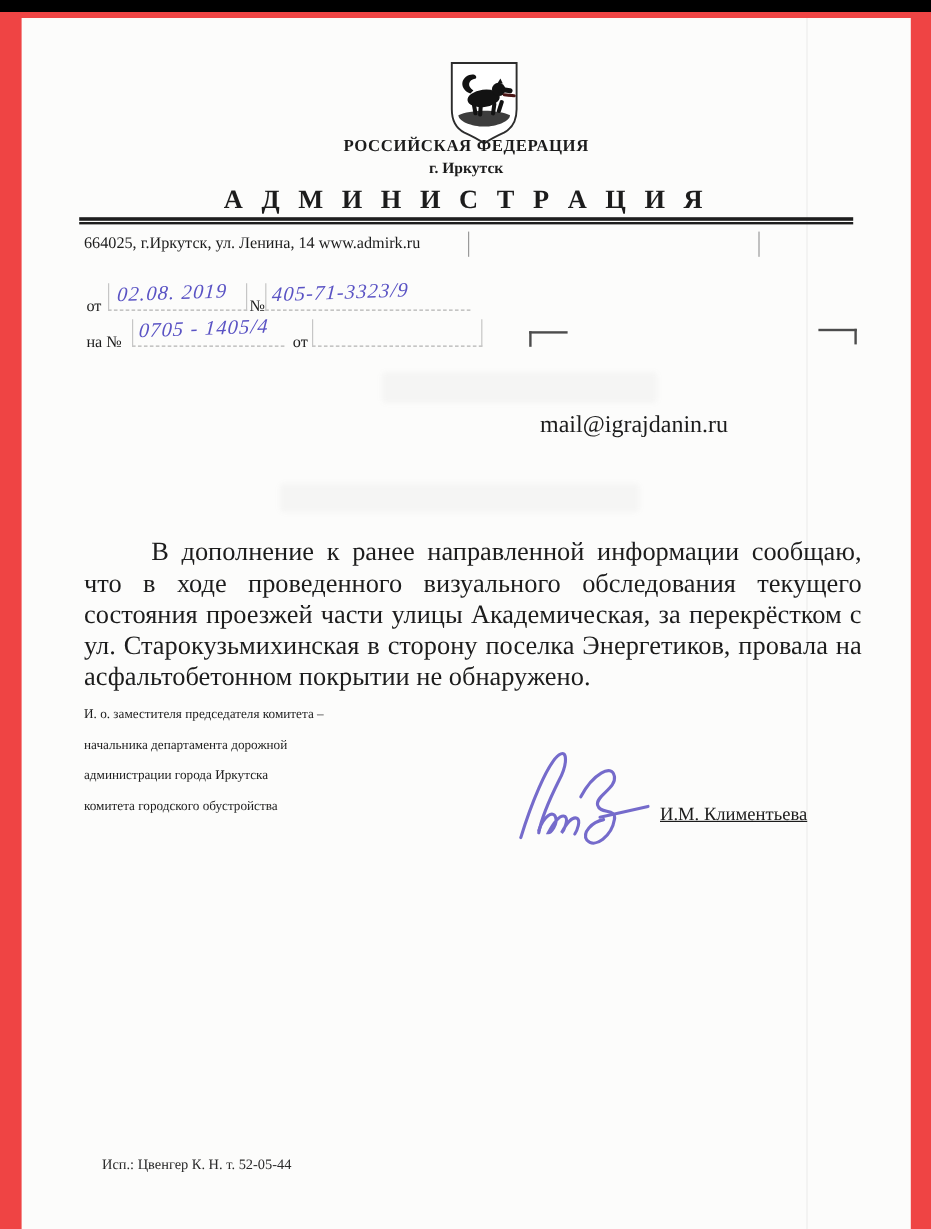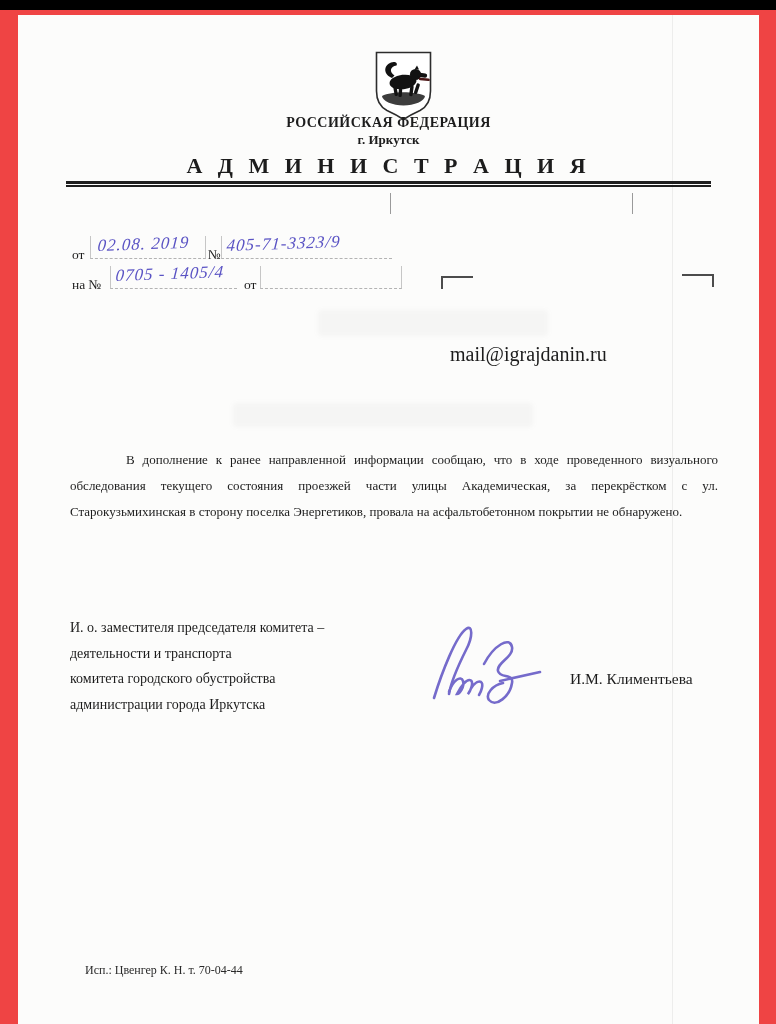--- a/index.html
+++ b/index.html
@@ -55,27 +55,27 @@
 
   .smudge{
     background:rgba(120,120,120,0.05);filter:blur(2px);border-radius:4px;
   }
   .smudge1{left:300px;top:295px;width:230px;height:26px;}
   .smudge2{left:215px;top:388px;width:300px;height:24px;}
 
   
   .body-par{
     left:52px;top:432px;width:648px;
-    font-size:13px;line-height:26px;text-align:justify;text-indent:56px;
+    font-size:22px;line-height:26px;text-align:justify;text-indent:56px;
   }
 
   
-  .sig-titles{left:52px;top:600px;width:360px;font-size:14px;line-height:25.5px;}
+  .sig-titles{left:52px;top:568px;width:360px;font-size:11px;line-height:25.5px;}
   .sig-titles span{display:block;}
-  .sig-name{left:552px;top:655px;font-size:15.5px;}
+  .sig-name{left:532px;top:655px;font-size:15.5px;text-decoration:underline;}
   .sig-svg{left:400px;top:595px;}
 
   
   .executor{left:67px;top:948px;font-size:12px;color:#2a2a2a;}
 </style>
 </head>
 <body>
 
 <div class="page">
   <div class="paper">
@@ -98,20 +98,21 @@
           <rect x="47" y="28.5" width="11" height="2.6" rx="1.3" fill="#4a1515" transform="rotate(6 47 28.5)"></rect>
         </g>
       </svg>
     </div>
 
     <div class="abs centered country">РОССИЙСКАЯ ФЕДЕРАЦИЯ</div>
     <div class="abs centered org-title">А Д М И Н И С Т Р А Ц И Я</div>
     <div class="abs centered city">г. Иркутск</div>
     <div class="abs header-rule"></div>
 
+    <div class="abs addr-row addr-left">664025, г.Иркутск, ул. Ленина, 14   www.admirk.ru</div>
     <div class="abs vtick vt1"></div>
     <div class="abs vtick vt2"></div>
 
     <div class="abs ref-label" style="left:54px;top:232px;">от</div>
     <div class="hw-line" style="left:72px;top:221px;width:114px;">
       <span class="hw" style="margin-left:6px;">02.08. 2019</span>
     </div>
     <div class="abs ref-label" style="left:190px;top:232px;">№</div>
     <div class="hw-line" style="left:203px;top:221px;width:170px;border-right:none;">
       <span class="hw" style="margin-left:4px;">405-71-3323/9</span>
@@ -129,33 +130,33 @@
     <div class="abs bracket left"></div>
     <div class="abs bracket right"></div>
     <div class="abs smudge smudge1"></div>
     <div class="abs email">mail@igrajdanin.ru</div>
     <div class="abs smudge smudge2"></div>
 
     <div class="abs body-par">В дополнение к ранее направленной информации сообщаю, что в ходе проведенного визуального обследования текущего состояния проезжей части улицы Академическая, за перекрёстком с ул. Старокузьмихинская в сторону поселка Энергетиков, провала на асфальтобетонном покрытии не обнаружено.</div>
 
     <div class="abs sig-titles">
       <span>И. о. заместителя председателя комитета –</span>
-      <span>деятельности и транспорта</span>
+      <span>начальника департамента дорожной</span>
+      <span>администрации города Иркутска</span>
       <span>комитета городского обустройства</span>
-      <span>администрации города Иркутска</span>
     </div>
 
     <div class="abs sig-svg">
       <svg width="150" height="110" viewBox="0 0 150 110">
         <g fill="none" stroke="#6a5fc7" stroke-width="2.6" stroke-linecap="round" opacity="0.92">
           <path d="M16 88 C24 62 38 26 48 19 C55 14 55 27 48 40 C41 54 33 72 31 84"></path>
           <path d="M31 82 C35 70 43 65 45 71 C47 77 41 84 39 84 C43 76 49 68 53 70.5 C56 73 52 82 50 84 C54 76 59 70 63 72 C66 74 63 82 61 85"></path>
           <path d="M66 54 C76 35 92 26 94 37 C96 47 78 53 80 61 C82 69 96 63 94 73 C92 86 78 98 71 90 C67 84 75 75 85 73"></path>
           <path d="M82 71 L122 62"></path>
         </g>
       </svg>
     </div>
 
     <div class="abs sig-name">И.М. Климентьева</div>
 
-    <div class="abs executor">Исп.: Цвенгер К. Н. т. 70-04-44</div>
+    <div class="abs executor">Исп.: Цвенгер К. Н. т. 52-05-44</div>
   </div>
 </div>
 
 </body></html>

